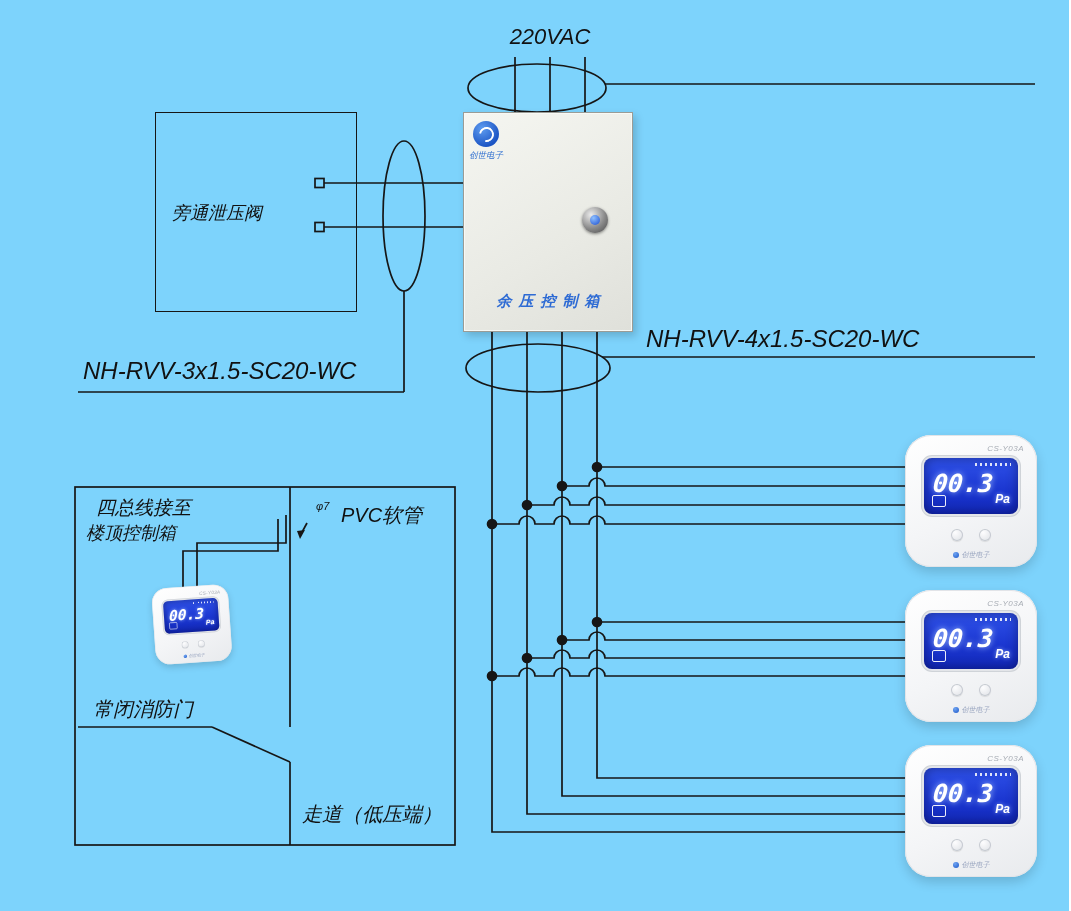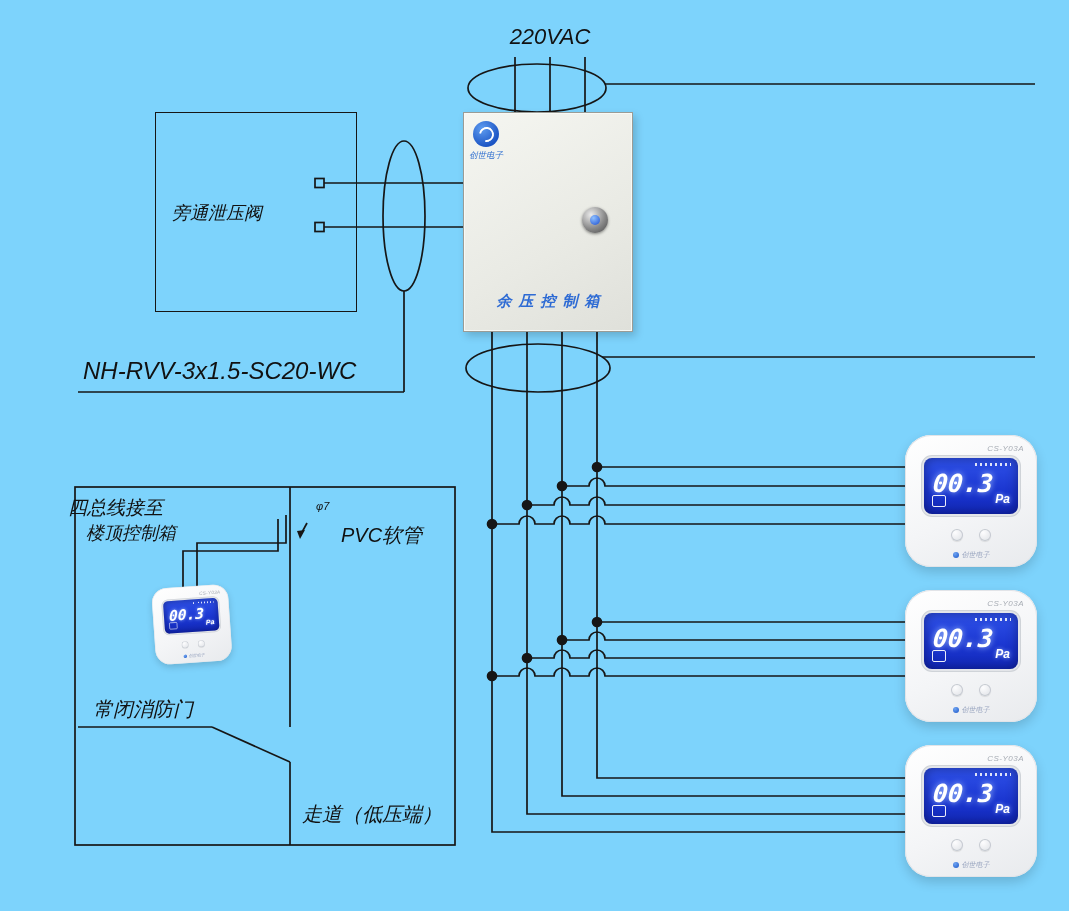--- a/index.html
+++ b/index.html
@@ -138,38 +138,39 @@
       <circle cx="492" cy="676" r="5.3"></circle>
       <polygon points="300,539 305,530 297,531"></polygon>
     </g>
   </svg>
 
   <div class="lbl" style="left:500px;top:24px;width:100px;text-align:center;font-size:22px;">220VAC</div>
 
 
   <div class="lbl" style="left:83px;top:357px;font-size:24px;">NH-RVV-3x1.5-SC20-WC</div>
 
+  <div class="lbl" style="left:646px;top:325px;font-size:24px;">NH-RVV-4x1.5-SC20-WC</div>
 
   <div class="bypass-box">
     <div class="bypass-label">旁通泄压阀</div>
   </div>
 
   <div class="control-box">
     <div class="cb-logo"></div>
     <div class="cb-logo-text">创世电子</div>
     <div class="cb-lock">
       <div class="cb-lock-core"></div>
     </div>
     <div class="cb-title">余压控制箱</div>
   </div>
 
-  <div class="lbl" style="left:68px;top:495px;font-size:19px;">四总线接至</div>
+  <div class="lbl" style="left:96px;top:495px;font-size:19px;">四总线接至</div>
   <div class="lbl" style="left:86px;top:521px;font-size:18px;">楼顶控制箱</div>
   <div class="lbl" style="left:316px;top:500px;font-size:11px;">φ7</div>
-  <div class="lbl" style="left:341px;top:502px;font-size:20px;margin-top:20px;">PVC软管</div>
+  <div class="lbl" style="left:341px;top:502px;font-size:20px;">PVC软管</div>
   <div class="lbl" style="left:93px;top:696px;font-size:20px;">常闭消防门</div>
   <div class="lbl" style="left:302px;top:801px;font-size:20px;">走道（低压端）</div>
 
   <div class="sensor small" style="left:151px;top:589px;">
     <div class="model">CS-Y03A</div>
     <div class="lcd">
       <div class="ticks"></div>
       <div class="value">00.3</div>
       <div class="unit">Pa</div>
       <div class="mode-icon"></div>

